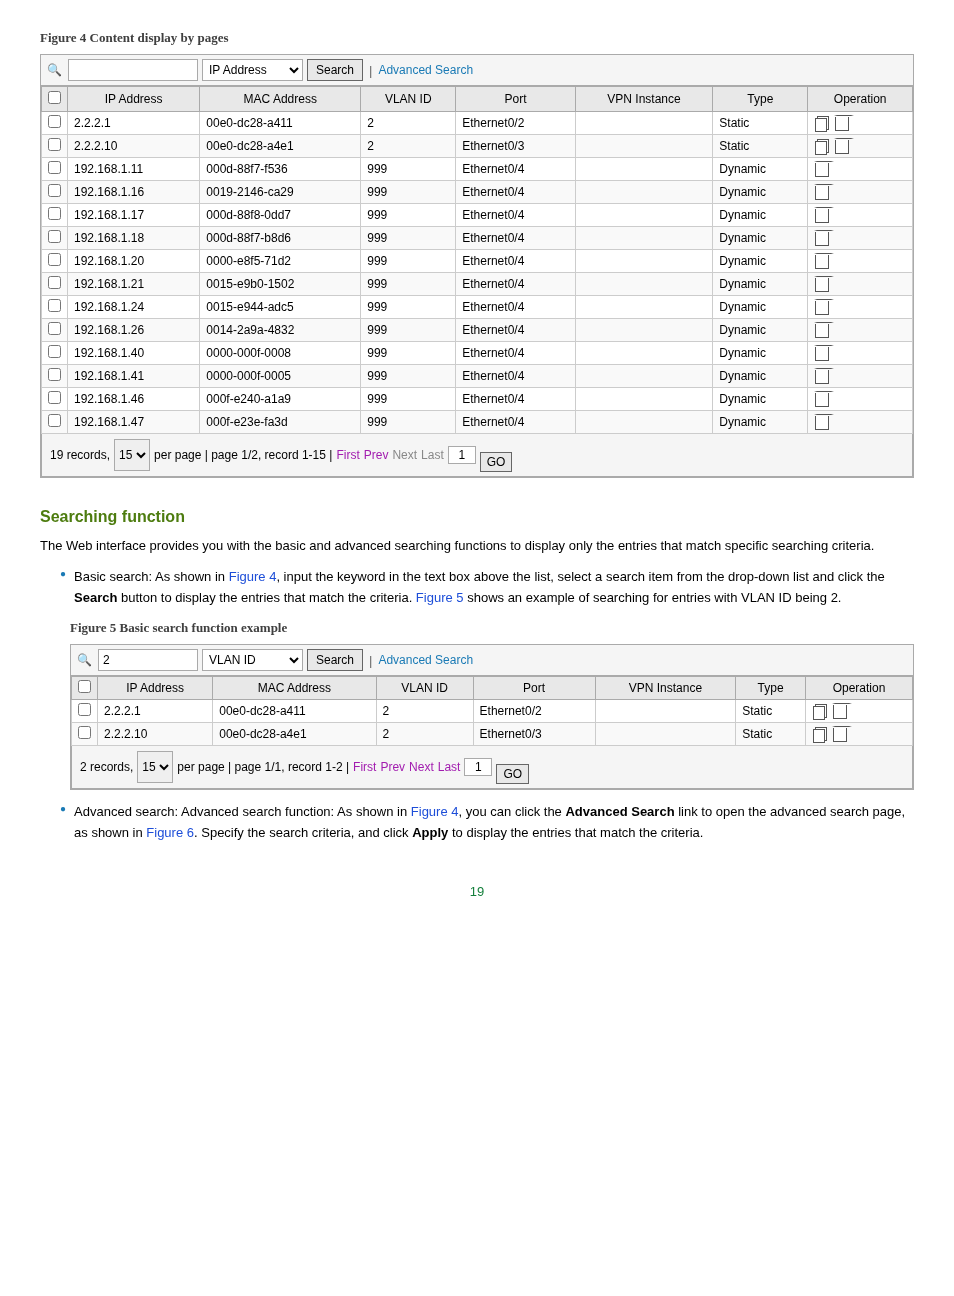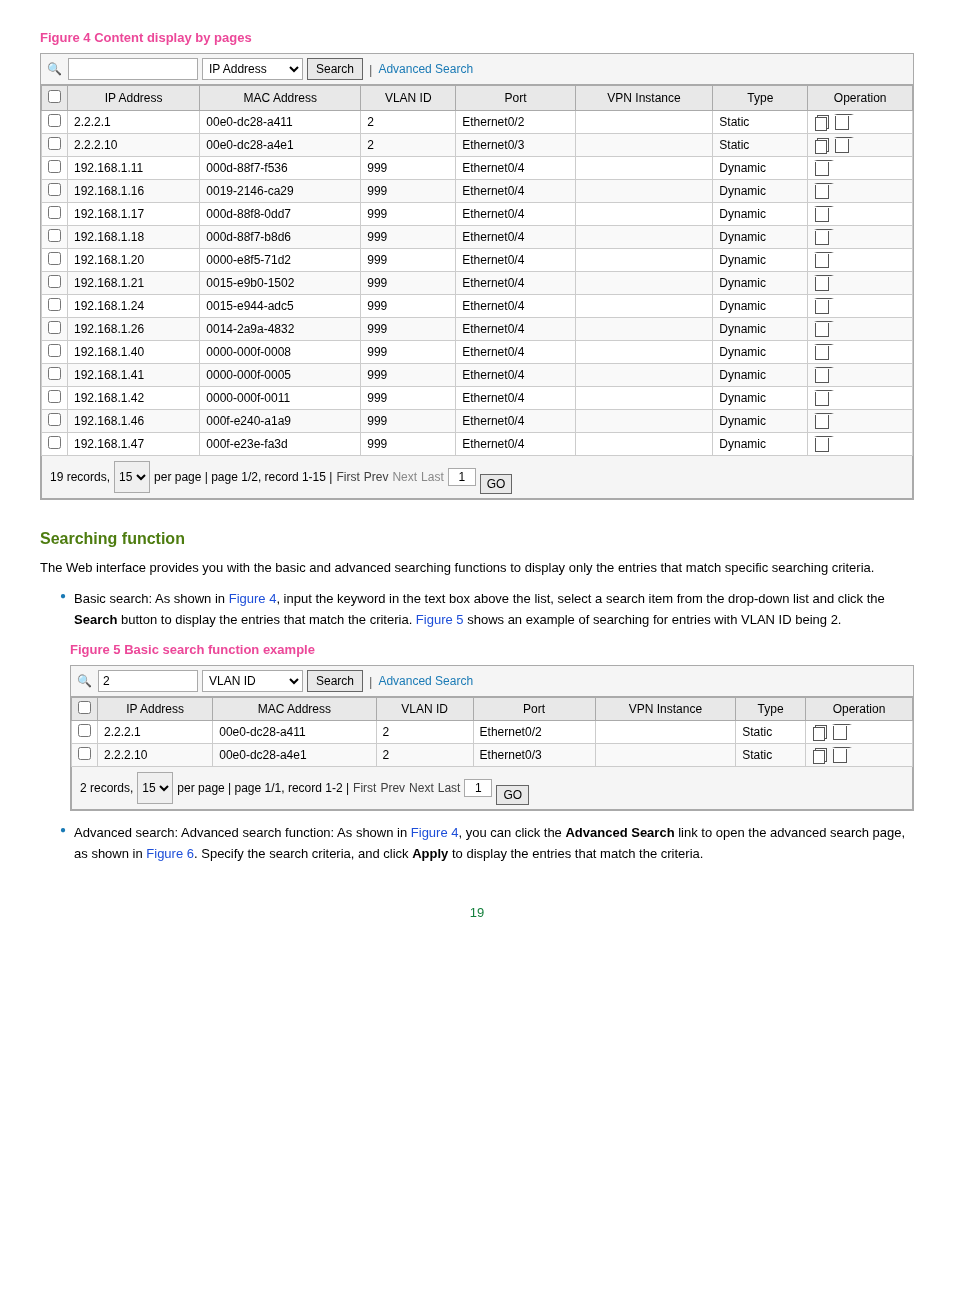--- a/index.html
+++ b/index.html
@@ -6,24 +6,25 @@
     body {
       font-family: Arial, sans-serif;
       font-size: 13px;
       background: #fff;
       color: #000;
       padding: 30px 40px;
     }
 
     
     .figure-title {
-      color: #ec4899;
+      color: #404040;
       font-size: 13px;
       font-weight: bold;
       margin-bottom: 8px;
+      font-family: Liberation Serif, serif;
     }
 
     
     .search-ui {
       border: 1px solid #aaa;
       display: inline-block;
       margin-bottom: 0;
       width: 100%;
     }
 
@@ -198,21 +199,21 @@
       text-align: center;
     }
 
     .pagination-link {
       color: #888;
       cursor: pointer;
       font-size: 12px;
     }
 
     .pagination-link.disabled {
-      color: #404040;
+      color: #a21caf;
     }
 
     .go-btn {
       border: 1px solid #666;
       background: #e8e8e8;
       padding: 1px 6px;
       font-size: 12px;
       cursor: pointer;
       height: 20px;
       margin-top: 14px;
@@ -504,34 +505,20 @@
       <td></td>
       <td>Dynamic</td>
       <td>
               <div class="op-icons">
                 <span class="icon-delete"></span>
               </div>
             </td>
     </tr>
           <tr>
       <td class="checkbox-cell"><input type="checkbox" style=""></td>
-      <td>192.168.1.42</td>
-      <td>0000-000f-0011</td>
-      <td>999</td>
-      <td>Ethernet0/4</td>
-      <td></td>
-      <td>Dynamic</td>
-      <td>
-              <div class="op-icons">
-                <span class="icon-delete"></span>
-              </div>
-            </td>
-    </tr>
-          <tr>
-      <td class="checkbox-cell"><input type="checkbox" style=""></td>
       <td>192.168.1.46</td>
       <td>000f-e240-a1a9</td>
       <td>999</td>
       <td>Ethernet0/4</td>
       <td></td>
       <td>Dynamic</td>
       <td>
               <div class="op-icons">
                 <span class="icon-delete"></span>
               </div>

